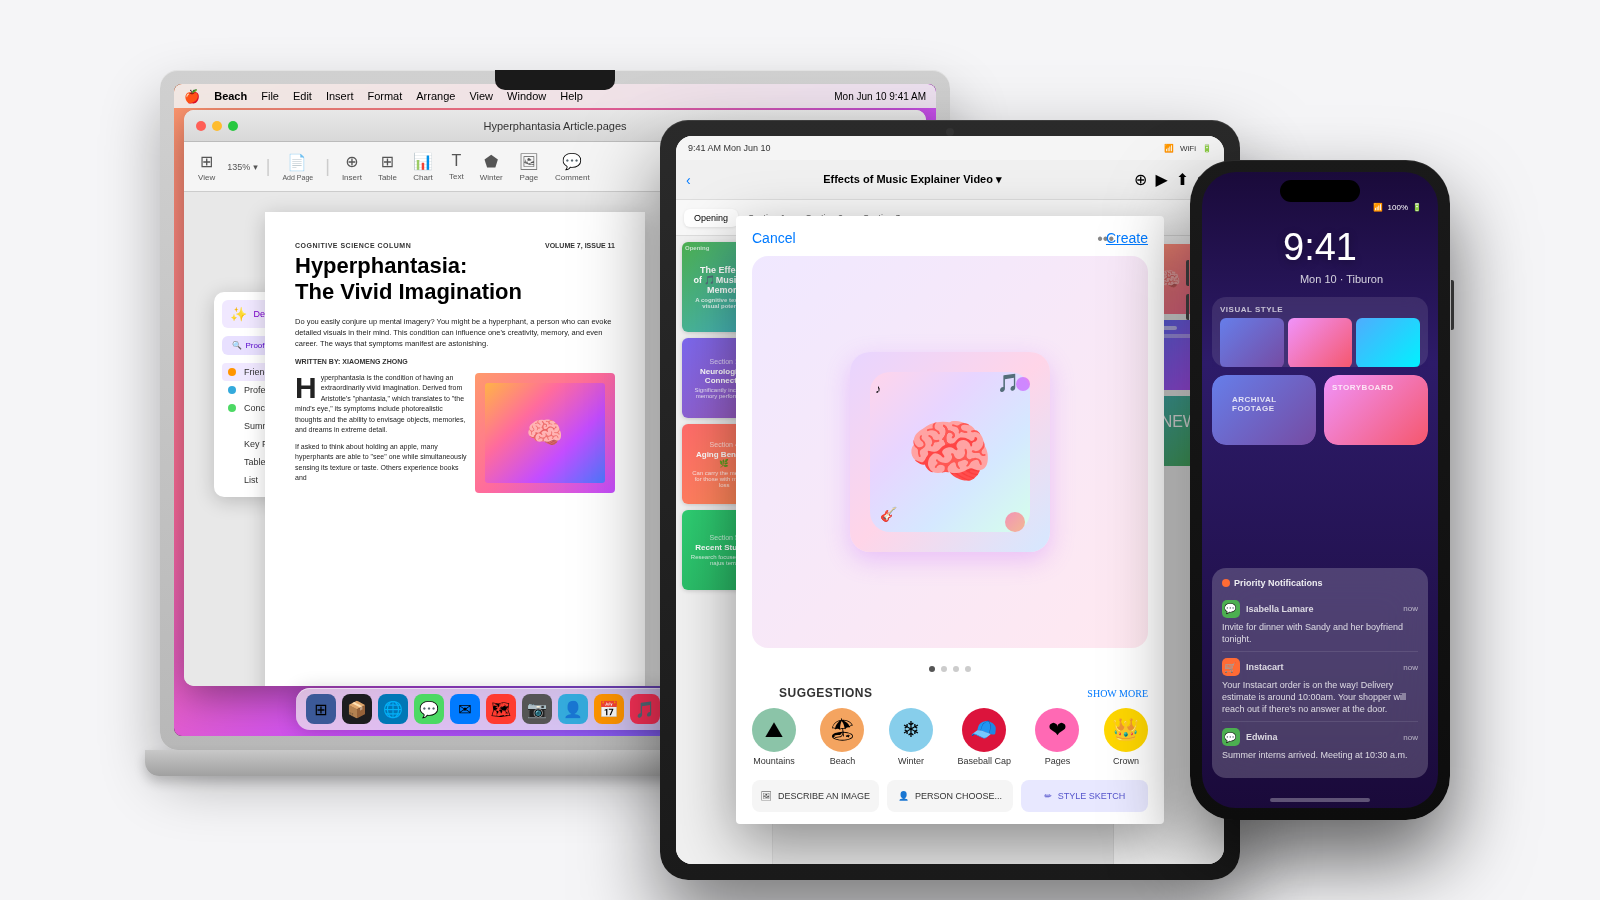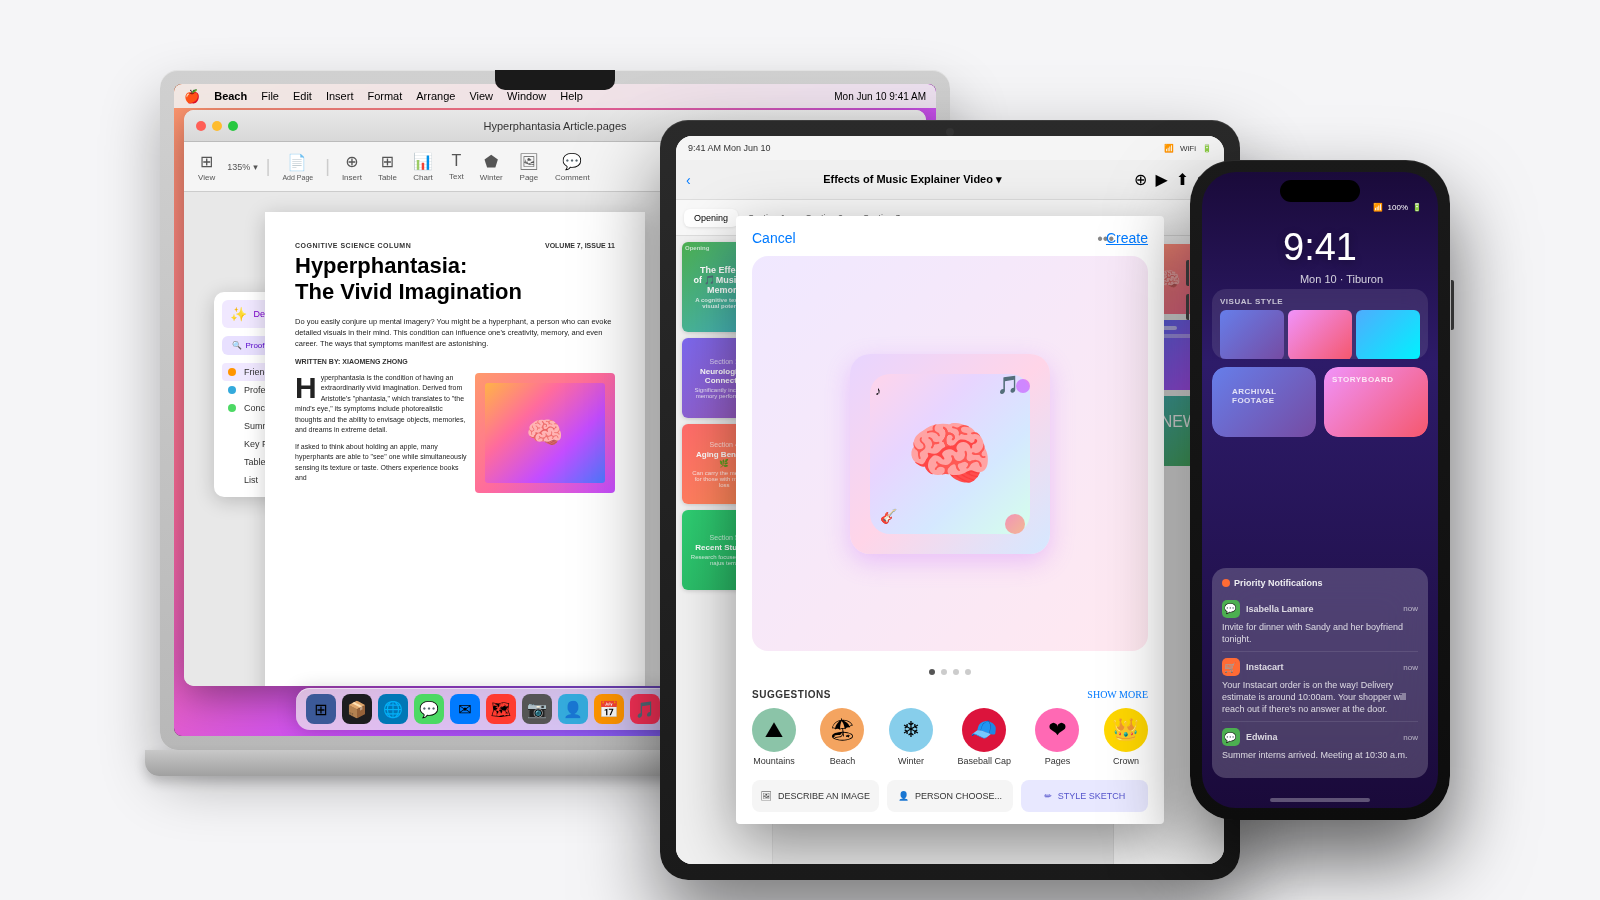--- a/index.html
+++ b/index.html
@@ -712,25 +712,26 @@
     }
 
     .suggestions-header {
       display: flex;
       justify-content: space-between;
       align-items: center;
       margin-bottom: 8px;
     }
 
     .suggestions-label {
-      font-size: 10px;
+      font-size: 12px;
       font-weight: 600;
       color: #333;
       text-transform: uppercase;
       letter-spacing: 0.5px;
+      margin-left: 27px;
     }
 
     .show-more {
       font-size: 10px;
       color: #007AFF;
       cursor: pointer;
       font-family: Liberation Serif, serif;
     }
 
     .suggestions-grid {
@@ -844,21 +845,21 @@
       color: white;
       text-align: center;
       padding: 10px 0 4px;
       text-shadow: 0 2px 8px rgba(0,0,0,0.3);
     }
 
     .iphone-date {
       font-size: 11px;
       color: rgba(255,255,255,0.8);
       text-align: center;
-      margin-bottom: 4px;
+      margin-bottom: 12px;
       padding-left: 43px;
     }
 
     .iphone-widgets {
       padding: 0 10px;
       display: flex;
       flex-direction: column;
       gap: 8px;
     }
 

